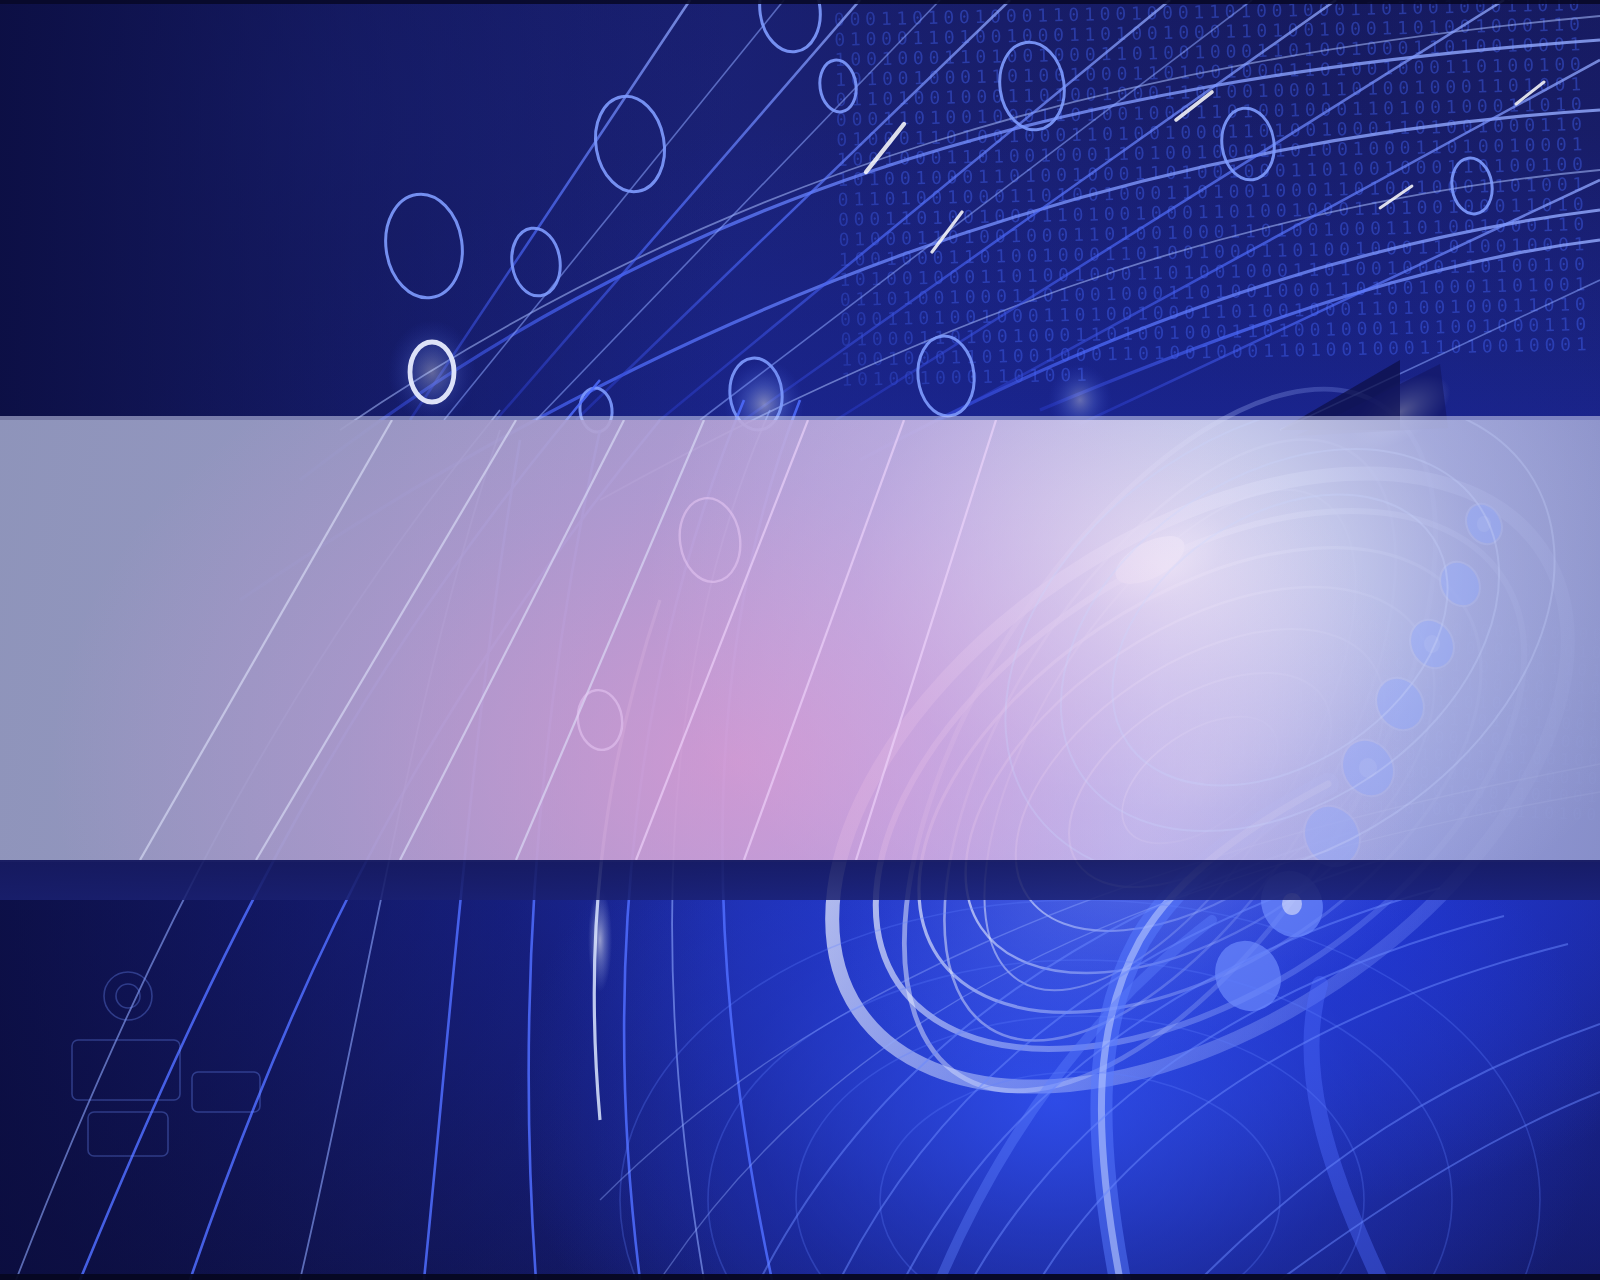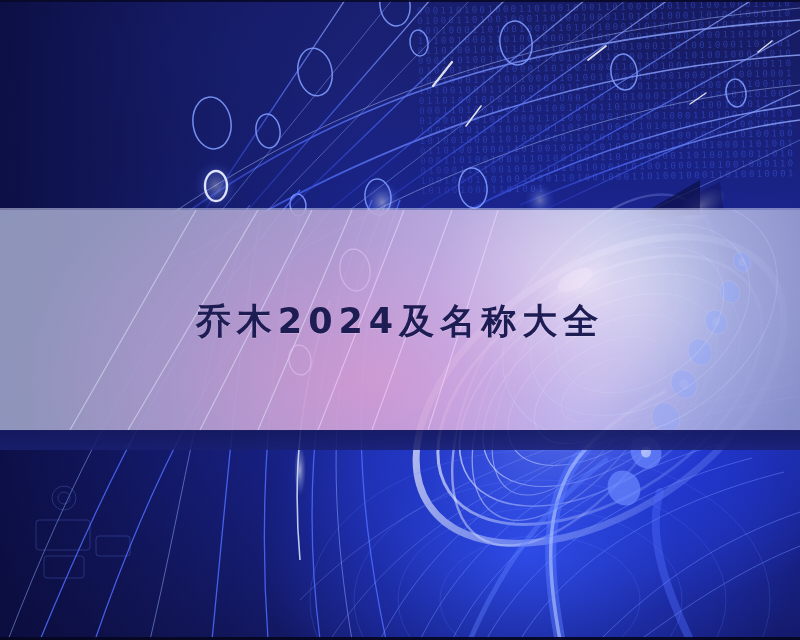--- a/index.html
+++ b/index.html
@@ -416,17 +416,14 @@
         <ellipse cx="640" cy="110" rx="92" ry="62" transform="rotate(-34 640 110)"></ellipse>
       </g>
     </svg>
   </div>
 
   <div id="strip-dark"></div>
 
   <div class="hairline" id="hairline-top"></div>
   <div class="hairline" id="hairline-bottom"></div>
 
-  <div id="title-row">
-    <h1 id="banner-title">乔木2024及名称大全</h1>
-  </div>
 
 </div>
 
 </body></html>

